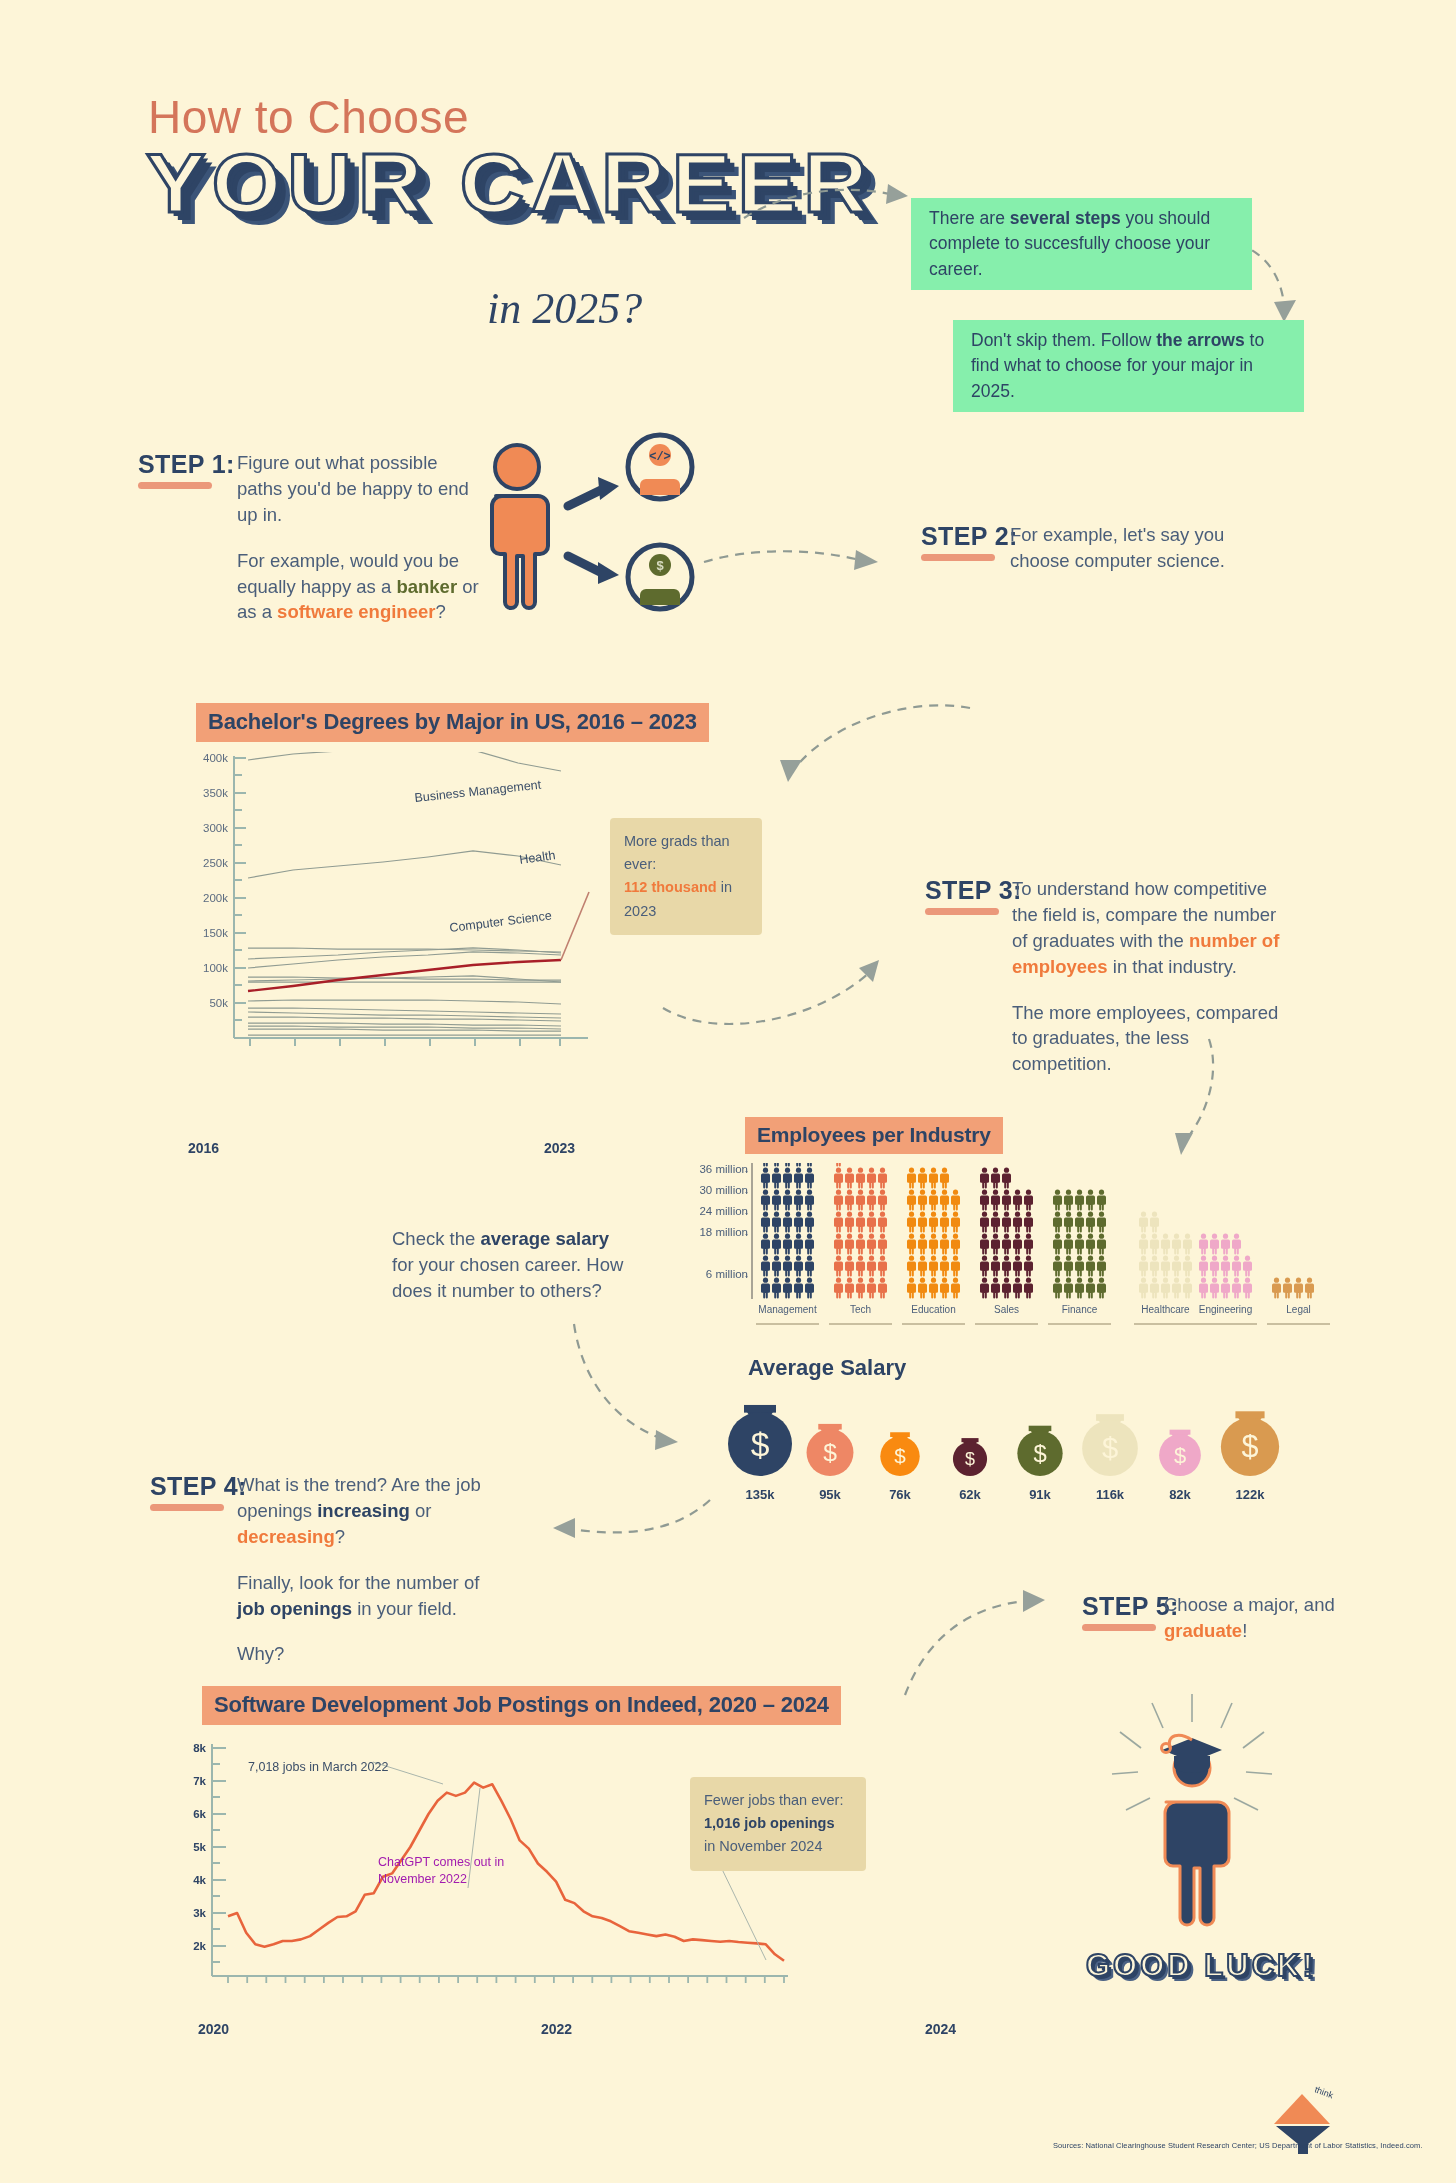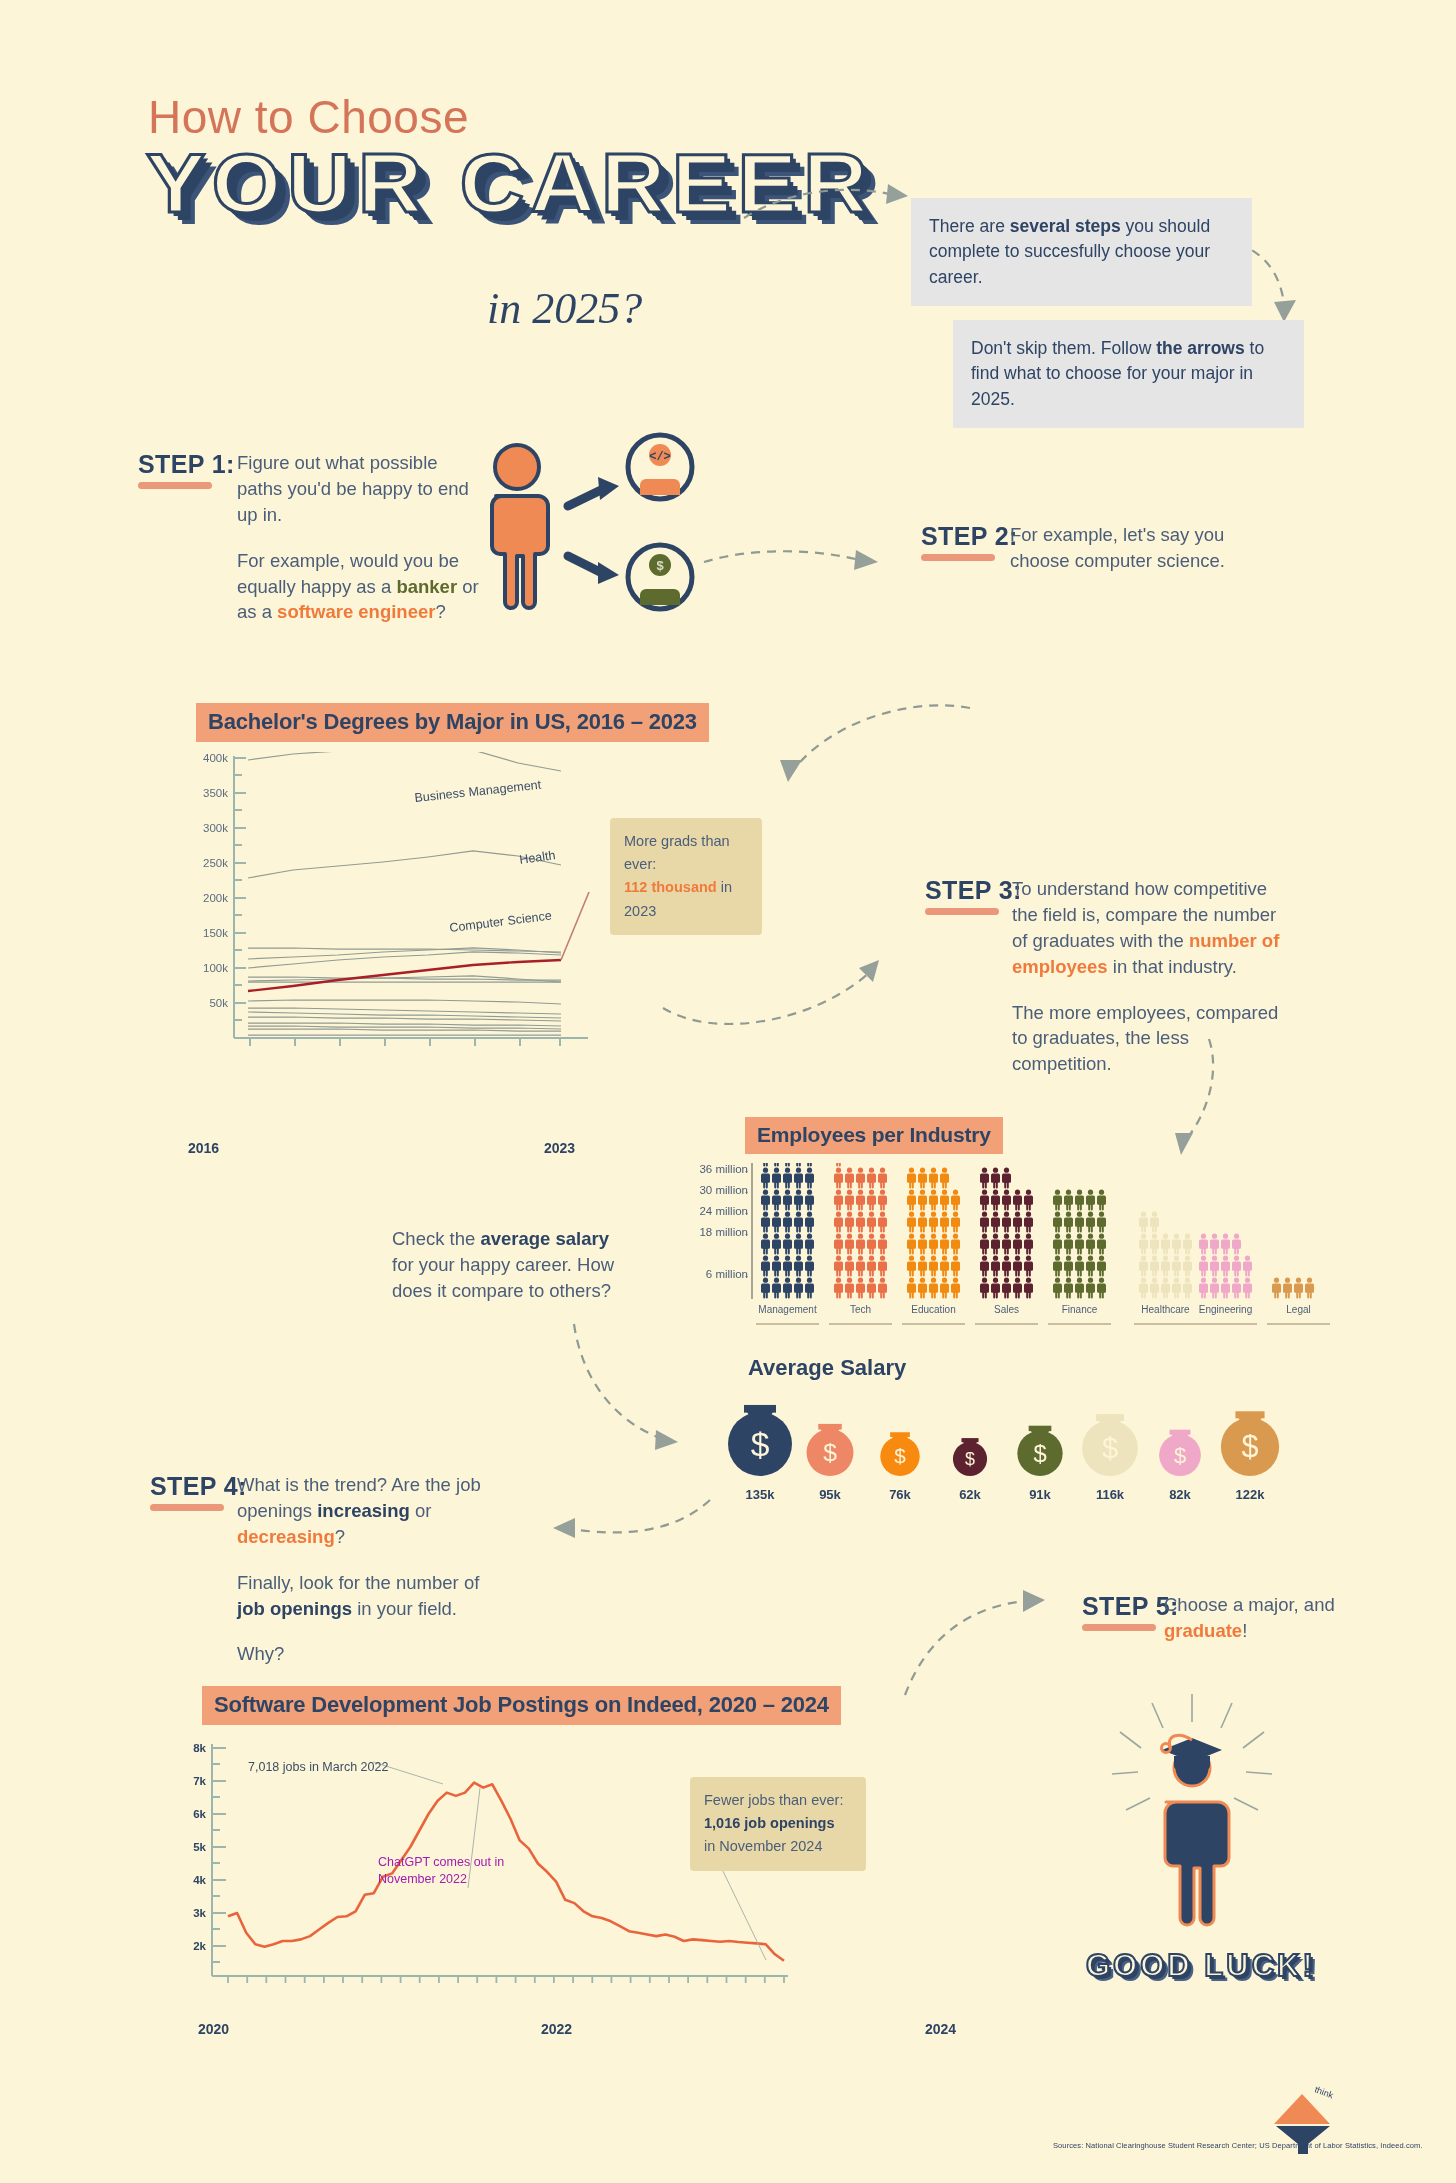--- a/index.html
+++ b/index.html
@@ -26,22 +26,22 @@
     font-family:"Liberation Sans", sans-serif;
     transform:scaleX(1.06);transform-origin:left top;
   }
   #headline-year{
     left:487px;top:283px;font-size:44px;color:#2E4465;font-weight:300;
     font-family:"Liberation Serif", serif;font-style:italic;
   }
 
   
   .orangebox{
-    background:#e5e5e5;color:#2E4465;
-    font-size:17.5px;line-height:1.45;padding:16px 18px;
+    background:#86efac;color:#2E4465;
+    font-size:17.5px;line-height:1.45;padding:8px 18px;
   }
   #intro-box-1{left:911px;top:198px;width:305px;}
   #intro-box-2{left:953px;top:320px;width:315px;}
 
   
   .step-label{
     font-weight:700;font-size:25px;letter-spacing:.4px;color:#2E4465;
     font-family:"Liberation Sans", sans-serif;
   }
   .step-underline{
@@ -1155,21 +1155,21 @@
         <g transform="translate(35,46.85324082581123)">
           <path d="M-12.241638853159284,-29.72969435767255 h24.483277706318567 l-7.578157385289082,12.241638853159284 h-9.326962935740408 Z" fill="#D99A50"></path>
           <rect x="-14.573379587094387" y="-35.5590461925103" width="29.146759174188773" height="6.995222201805305" fill="#D99A50"></rect>
           <circle cx="0" cy="0" r="29.146759174188773" fill="#D99A50"></circle>
           <text x="0" y="10.492833302707957" text-anchor="middle" font-size="30.604097132898215" fill="#FDF5D8" font-family="Liberation Sans, sans-serif" font-weight="400">$</text>
         </g>
       </svg><div class="salary-val">122k</div></div>
   </div>
 
 <div class="abs step-body" style="left:392px;top:1226px;width:240px;">
-  <p><span>Check the </span><b>average salary</b><span> for your happy career. How does it compare to others?</span></p>
+  <p><span>Check the </span><b>average salary</b><span> for your chosen career. How does it number to others?</span></p>
 </div>
 
 <svg class="abs" style="left:560px;top:1320px;" width="120" height="140">
   <path d="M14,4 C22,60 56,104 106,120" stroke="#8F9A93" stroke-width="2.2" fill="none" stroke-dasharray="9 7"></path>
   <polygon points="96,110 118,122 95,130" fill="#96A09A"></polygon>
 </svg>
 
 <svg class="abs" style="left:545px;top:1490px;" width="170" height="60">
   <path d="M165,10 C130,42 80,48 20,38" stroke="#8F9A93" stroke-width="2.2" fill="none" stroke-dasharray="9 7"></path>
   <polygon points="30,28 8,38 30,48" fill="#96A09A"></polygon>

